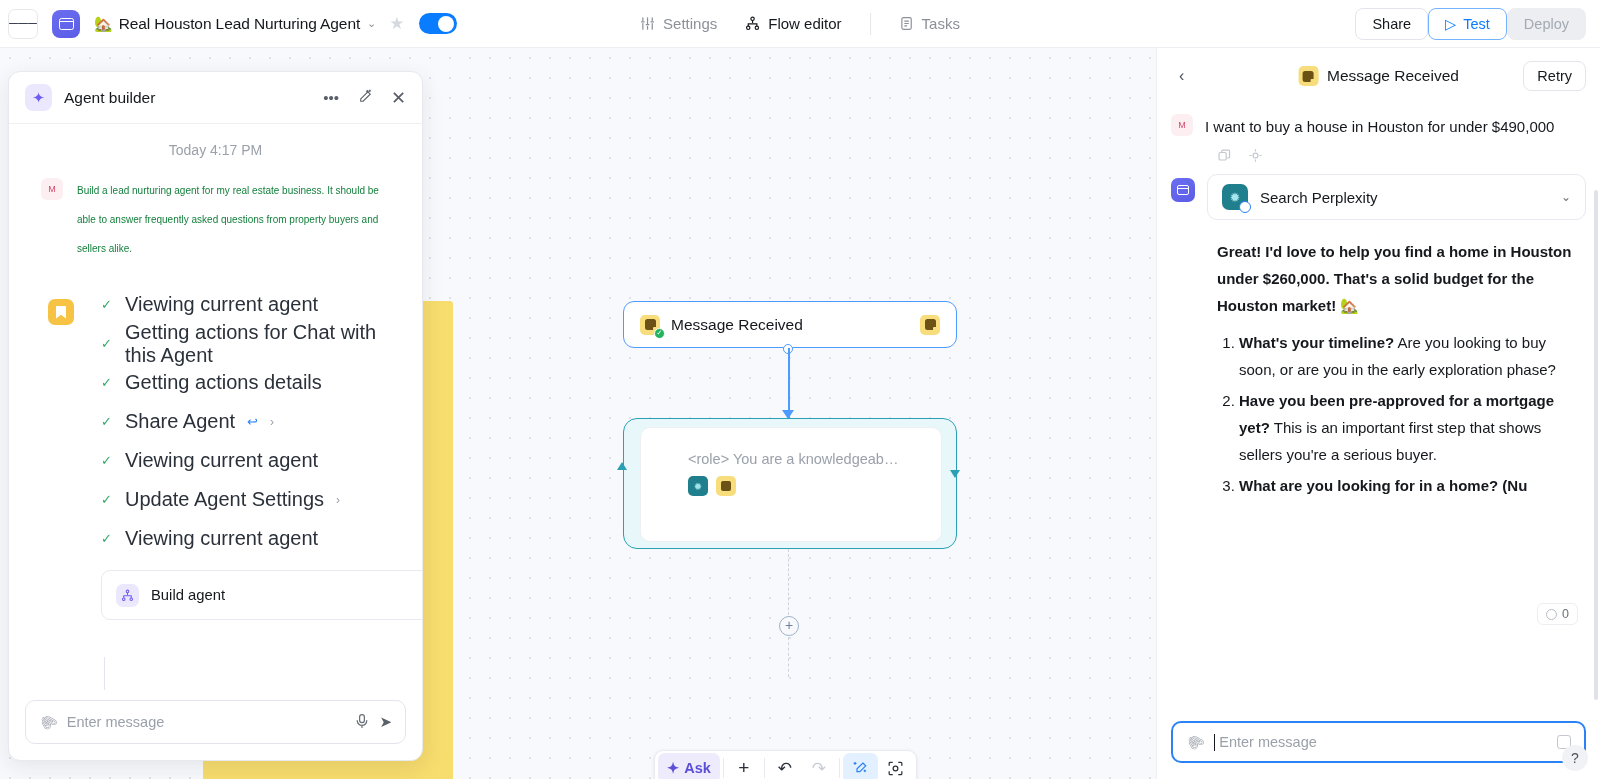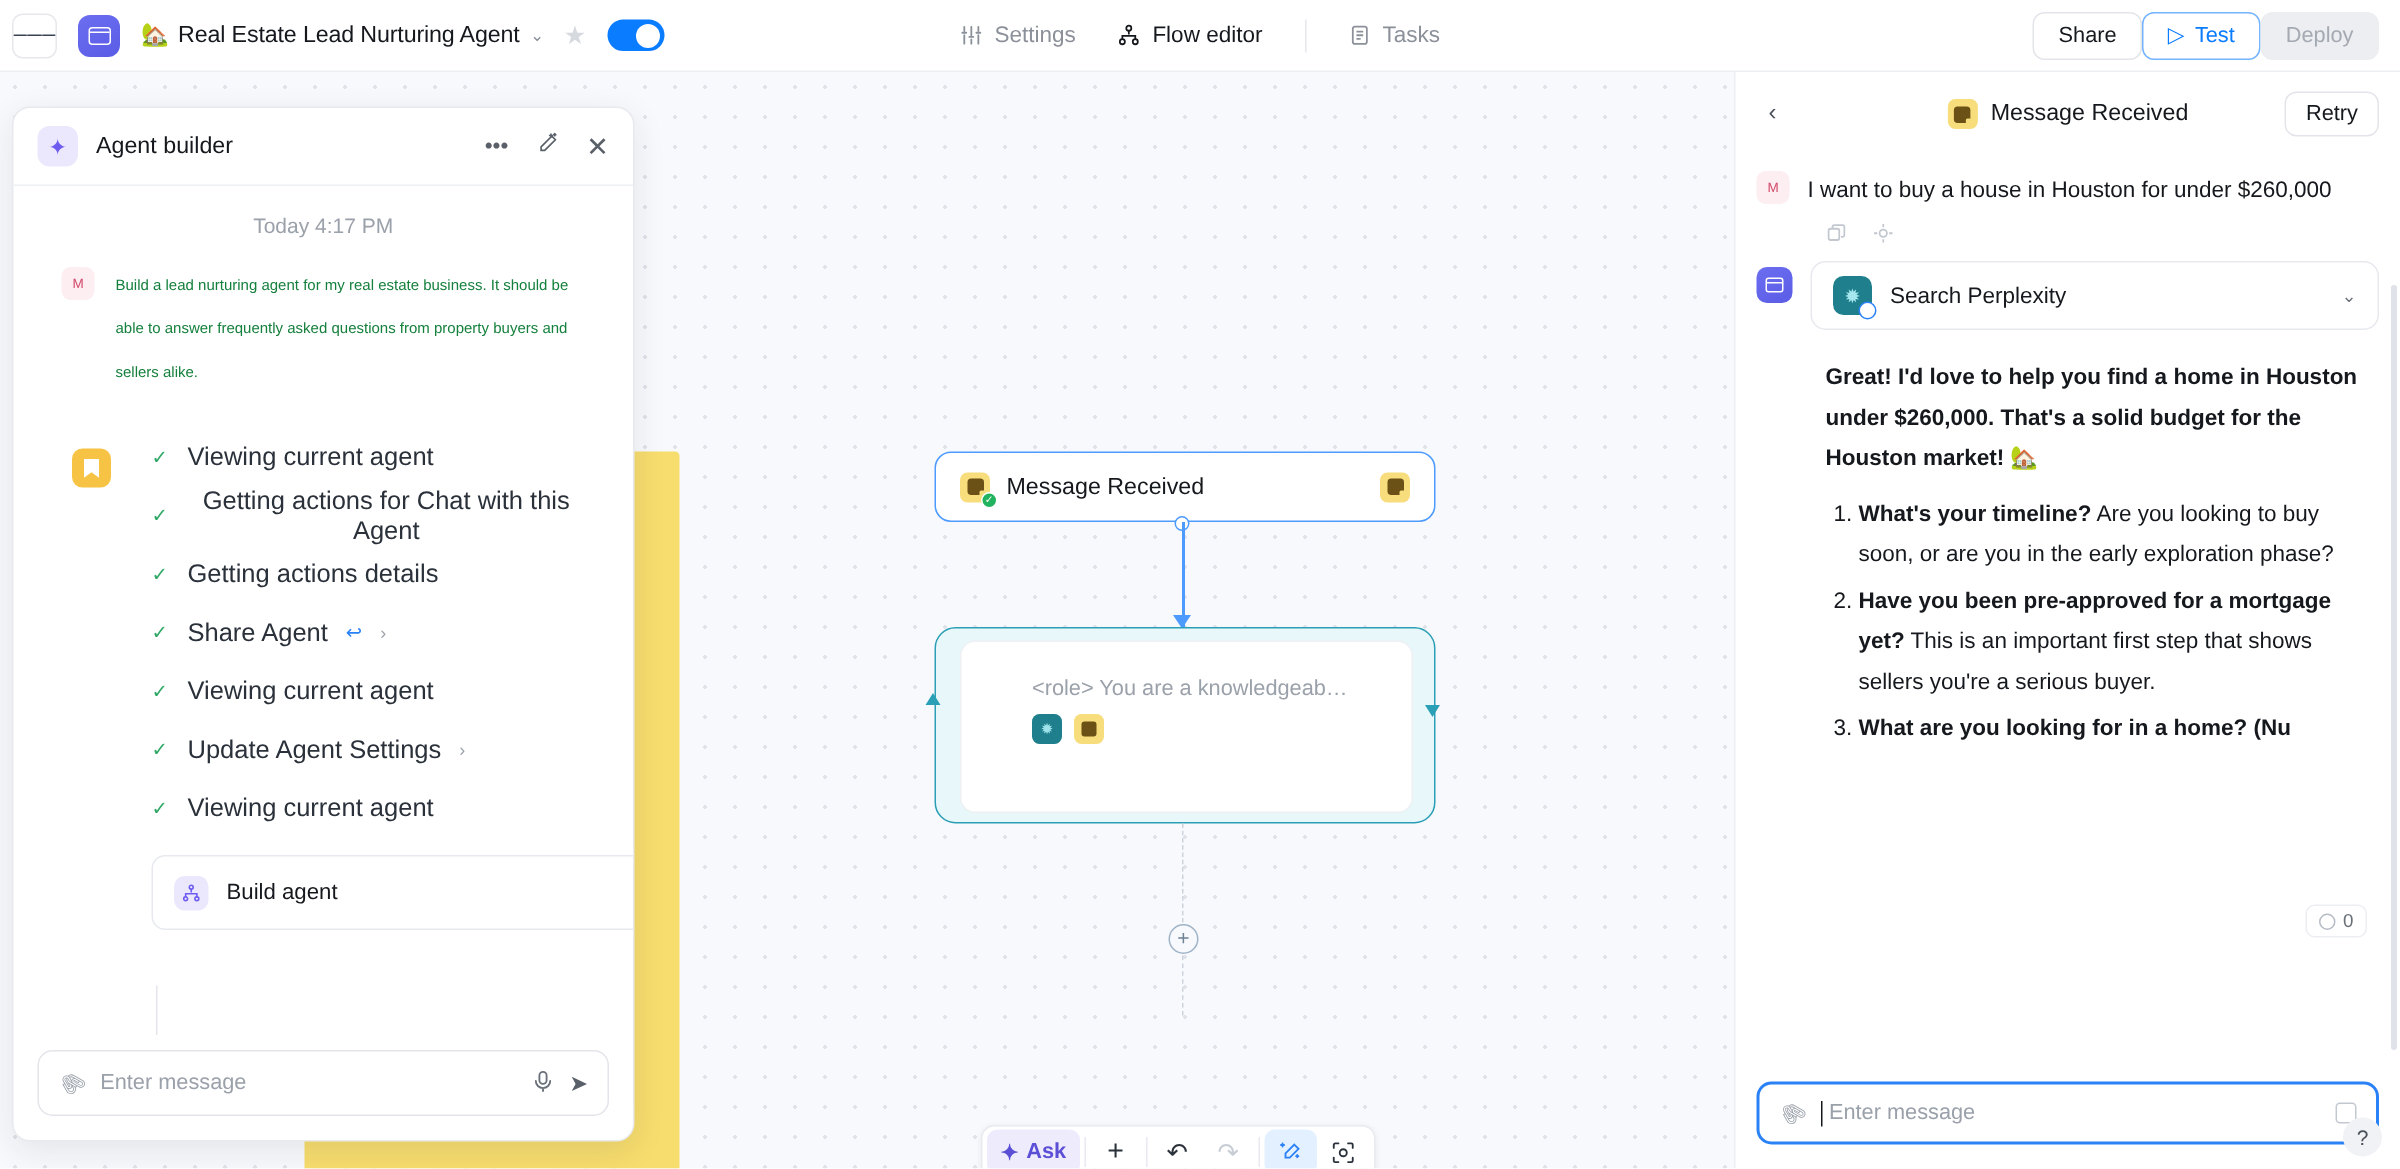--- a/index.html
+++ b/index.html
@@ -176,21 +176,21 @@
   .umsg-text { font-size: 10px; line-height: 29px; color: #15803d; }
 
   .steps { margin-top: 22px; position: relative; padding-left: 2px; }
   .bookmark {
     position: absolute; left: 7px; top: 14px; width: 26px; height: 26px; border-radius: 7px;
     background: #f6c344; display:flex; align-items:center; justify-content:center;
   }
   .bookmark .bm { width: 10px; height: 13px; background: #fff; clip-path: polygon(0 0,100% 0,100% 100%,50% 72%,0 100%); }
   .step { display: flex; align-items: center; gap: 12px; height: 39px; margin-left: 58px; position: relative; }
   .step .ck { color: #2fa866; font-size: 13px; width: 12px; flex: none; }
-  .step .lbl { font-size: 17px; color: #2b313a; text-align: center; }
+  .step .lbl { font-size: 20px; color: #2b313a; }
   .step .undo { color: #2b82f6; font-size: 13px; }
   .step .arw { color: #9ba1aa; font-size: 12px; }
   .step-rail { position: absolute; left: 63px; top: 372px; width: 1px; height: 245px; background: #e4e6eb; }
   .build-agent {
     margin: 12px 0 0 58px; width: 348px; height: 50px; border: 1px solid #e7e9ee; border-radius: 9px;
     display: flex; align-items: center; padding: 0 14px; gap: 12px; cursor: pointer;
   }
   .ba-ic { width: 23px; height: 23px; border-radius: 7px; background: #ebe8fd; color:#6e5cf0; display:flex;align-items:center;justify-content:center; font-size: 11px;}
   .ba-lbl { font-size: 14.8px; color: #15181d; }
 
@@ -265,21 +265,21 @@
     <div class="hamburger">
       <span></span>
         <span></span>
         <span></span>
     </div>
     <div class="app-logo">
         <div class="win"></div>
       </div>
     <div class="title-wrap">
       <span class="title-emoji">🏡</span>
-      <span class="doc-title">Real Estate Lead Nurturing Agent</span>
+      <span class="doc-title">Real Houston Lead Nurturing Agent</span>
       <span class="chev">⌄</span>
     </div>
     <div class="star">★</div>
     <div class="toggle"></div>
 
     <div class="center-nav">
       <div class="nav-item">
         <svg width="15" height="15" viewBox="0 0 16 16">
             <g stroke="#8b9099" stroke-width="1.3" fill="none" stroke-linecap="round">
               <path d="M3 2v3M3 8v6M8 2v6M8 11v3M13 2v3M13 8v6"></path>
@@ -512,21 +512,21 @@
         <span class="rhead-title">Message Received</span>
       </div>
       <div class="retry-btn">Retry</div>
     </div>
 
     <div class="rbody">
       <div class="rscroll"></div>
 
       <div class="rmsg">
         <div class="avatar-m">M</div>
-        <div class="rmsg-text">I want to buy a house in Houston for under $260,000</div>
+        <div class="rmsg-text">I want to buy a house in Houston for under $490,000</div>
       </div>
 
       <div class="msg-acts">
         <span>
           <svg width="15" height="15" viewBox="0 0 16 16">
               <g stroke="#c3c8d0" stroke-width="1.25" fill="none">
                 <rect x="2.2" y="4.8" width="7.6" height="8" rx="1.4"></rect>
                 <path d="M5 4.6V3.4a1.2 1.2 0 011.2-1.2h6a1.2 1.2 0 011.2 1.2v6a1.2 1.2 0 01-1.2 1.2h-1.2"></path>
               </g>
             </svg>

